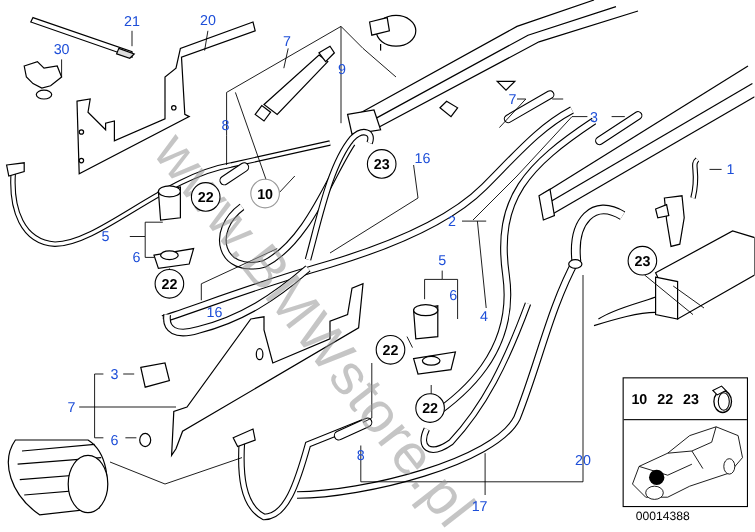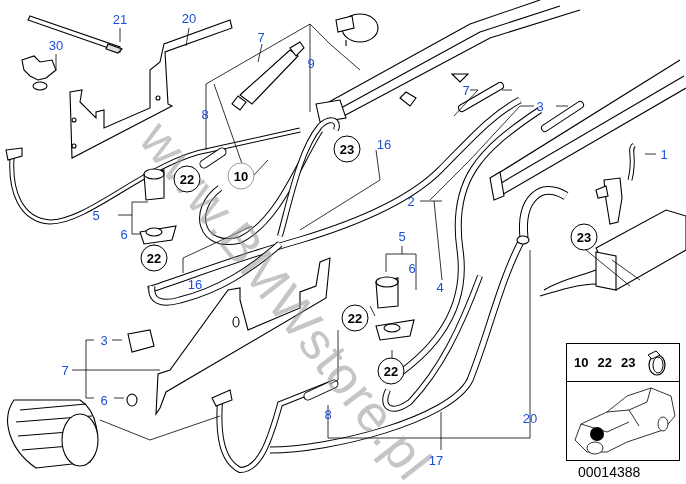--- a/index.html
+++ b/index.html
@@ -7,21 +7,21 @@
   #diagram { position:absolute; left:0; top:0; width:686px; height:484px; }
   .lbl { position:absolute; font-family:"Liberation Sans", sans-serif; font-weight:normal; font-size:13px; color:#1d4ed8; line-height:1; white-space:nowrap; transform:translate(-50%,-50%); }
   .circ { position:absolute; width:27px; height:27px; border:1.6px solid #000; border-radius:50%; background:#fff; box-sizing:border-box;
           font-family:"Liberation Sans", sans-serif; font-weight:bold; font-size:13px; display:flex; align-items:center; justify-content:center; transform:translate(-50%,-50%); }
   .circ.light { border-color:#999; }
   .wm { position:absolute; left:175px; top:110px; font-family:"Liberation Sans", sans-serif; font-size:52px; color:rgba(150,150,150,0.55);
         transform:rotate(52deg); transform-origin:0 0; white-space:nowrap; letter-spacing:1px; pointer-events:none; }
   .legend { position:absolute; left:566px; top:343px; width:114px; height:118px; border:1px solid #000; box-sizing:border-box; background:#fff; }
   .legend .row { height:37px; border-bottom:1px solid #000; display:flex; align-items:center; padding-left:7px; font-weight:bold; font-size:13px; gap:9px; }
   .legend .car { position:absolute; left:0; top:38px; width:112px; height:78px; }
-  .docnum { position:absolute; left:578px; top:464px; font-size:14px; font-family:"Liberation Sans", sans-serif; color:#000; }
+  .docnum { position:absolute; left:578px; top:464px; font-size:11px; font-family:"Liberation Sans", sans-serif; color:#000; }
 </style>
 </head>
 <body>
 
 <svg id="diagram" viewBox="0 0 686 484" xmlns="http://www.w3.org/2000/svg">
   <g fill="none" stroke="#000" stroke-width="1.1">
 
     <g>
       <path d="M30 16 L120 47 L120 52 L28 20 Z" fill="#fff"></path>
       <path d="M108 44 L122 49 L118 53 L106 49 Z" fill="#ddd"></path>

